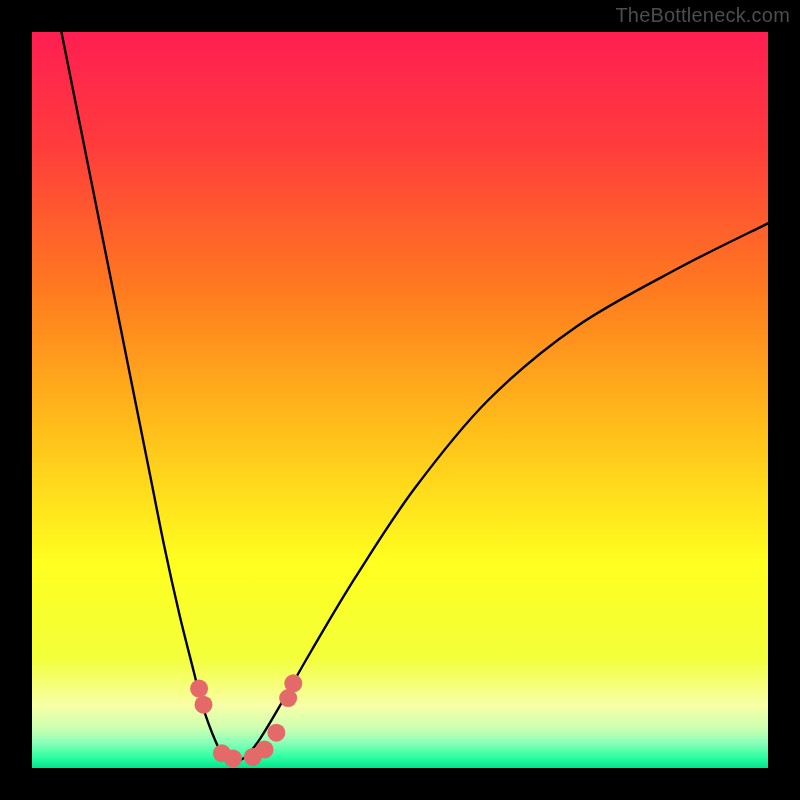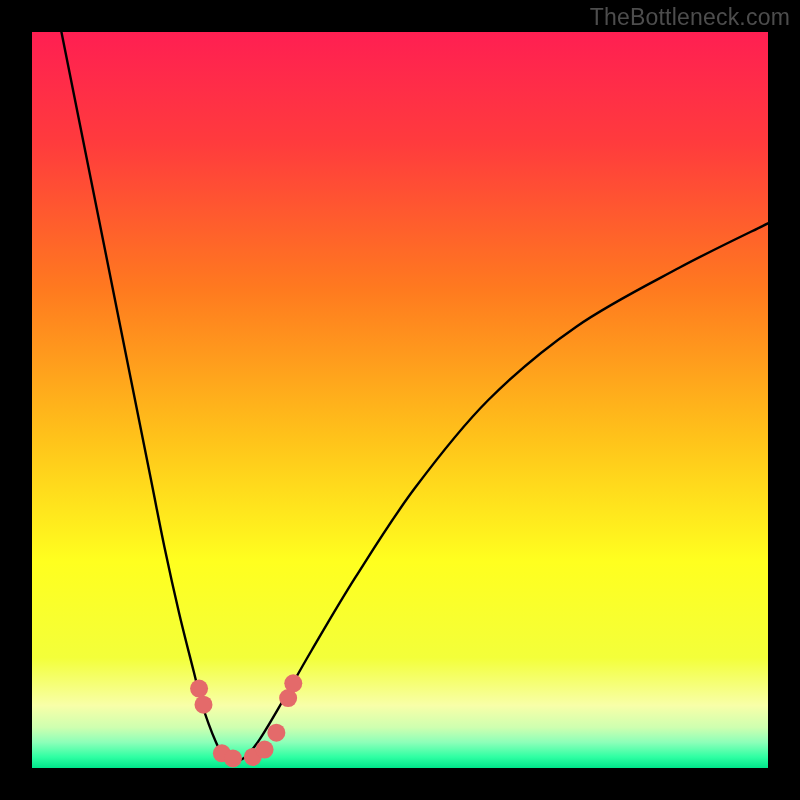--- a/index.html
+++ b/index.html
@@ -39,21 +39,21 @@
     left: 0;
     top: 0;
     width: 100%;
     height: 100%;
   }
   .watermark {
     position: absolute;
     top: 4px;
     right: 10px;
     color: #4d4d4d;
-    font-size: 23px;
+    font-size: 20px;
     font-weight: 500;
     letter-spacing: 0.2px;
   }
 </style>
 </head>
 <body>
 
 <div class="frame">
 
   <div class="plot-area">

